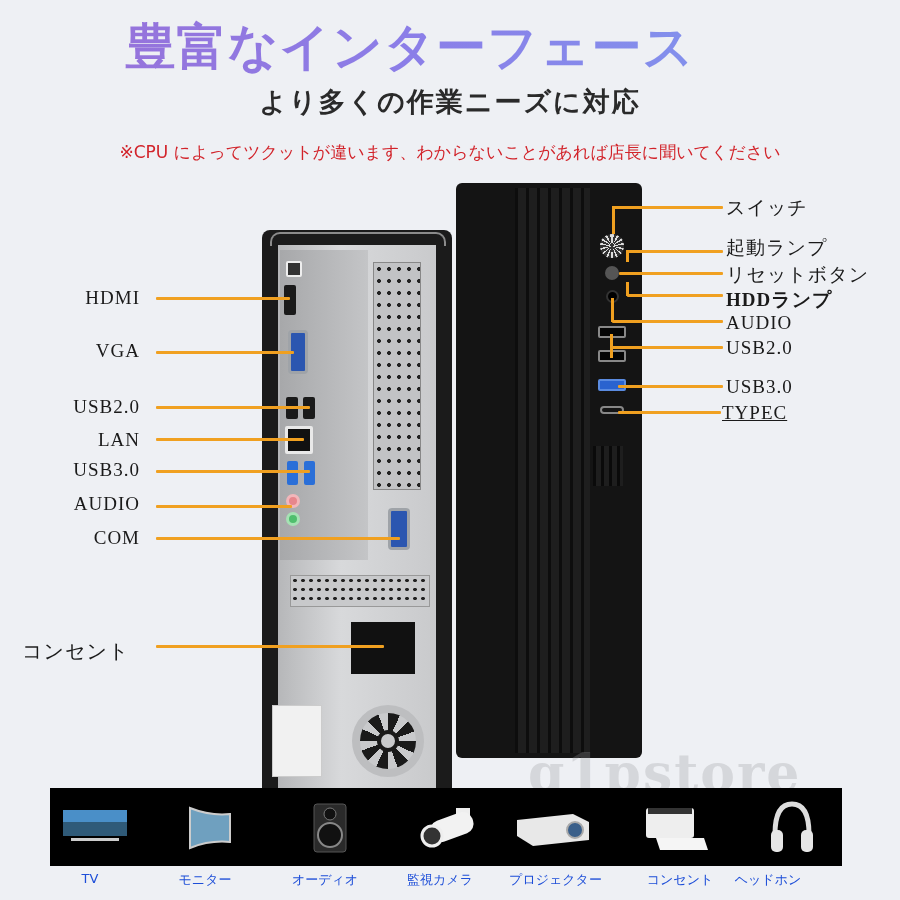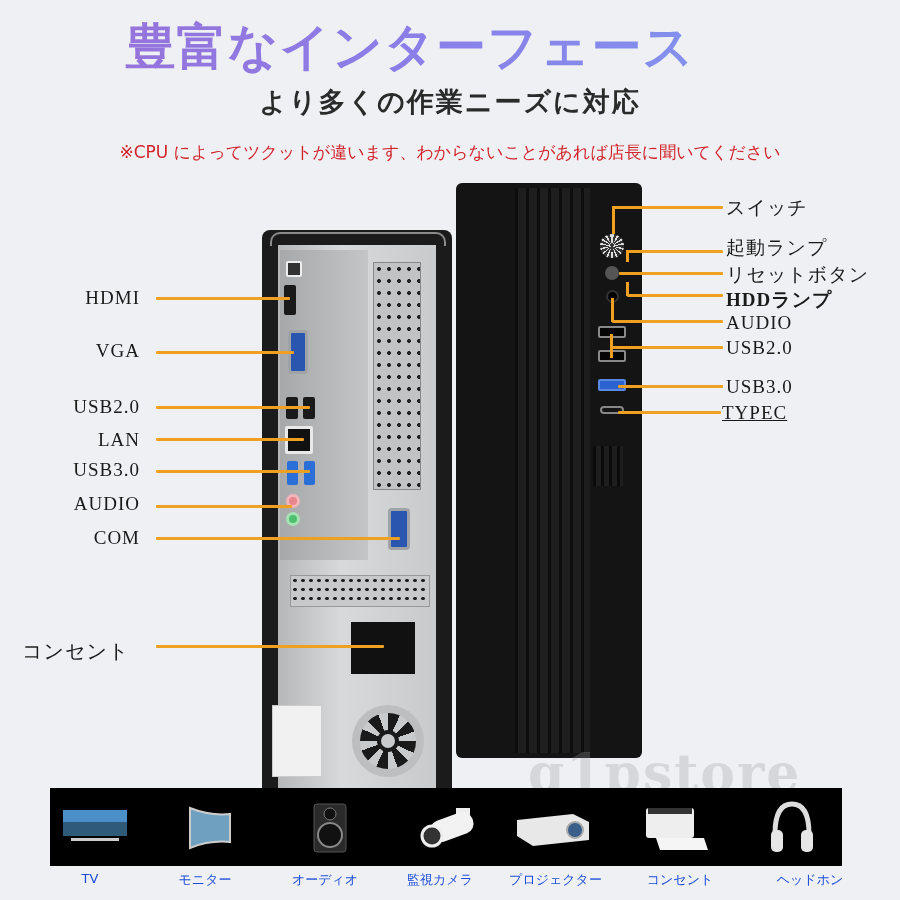--- a/index.html
+++ b/index.html
@@ -243,13 +243,13 @@
       <rect x="32" y="30" width="12" height="22" rx="5" fill="#e6e6e6"></rect>
     </svg>
 </div>
 
 <div class="dev-caption" style="left:70px;width:40px;">TV</div>
 <div class="dev-caption" style="left:160px;width:90px;">モニター</div>
 <div class="dev-caption" style="left:270px;width:110px;">オーディオ</div>
 <div class="dev-caption" style="left:390px;width:100px;">監視カメラ</div>
 <div class="dev-caption" style="left:493px;width:125px;">プロジェクター</div>
 <div class="dev-caption" style="left:630px;width:100px;">コンセント</div>
-<div class="dev-caption" style="left:755px;width:110px;">ヘッドホン</div>
+<div class="dev-caption" style="left:713px;width:110px;">ヘッドホン</div>
 
 </body></html>

